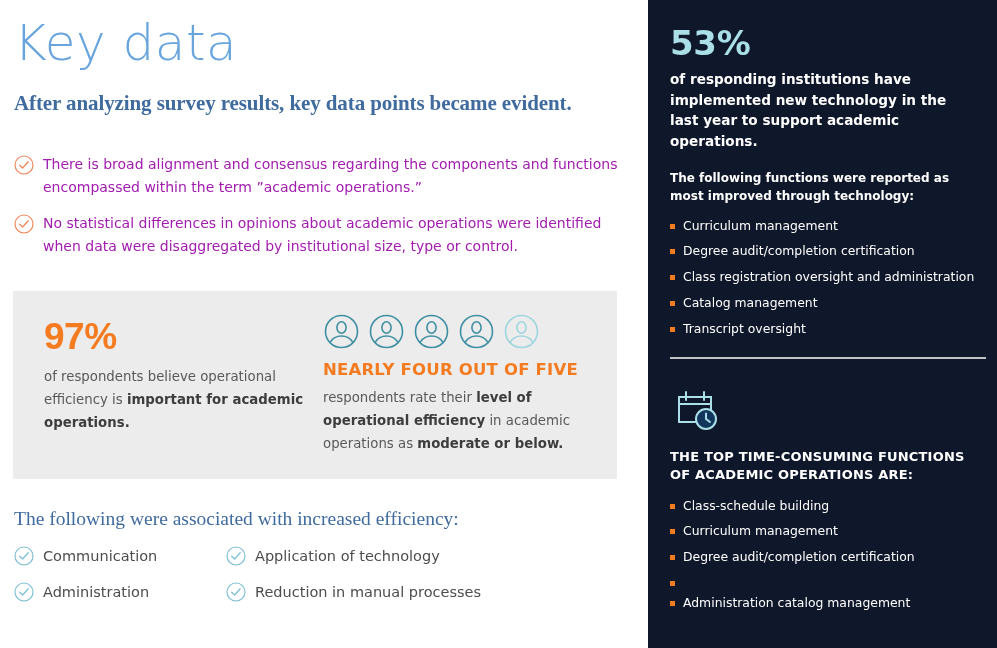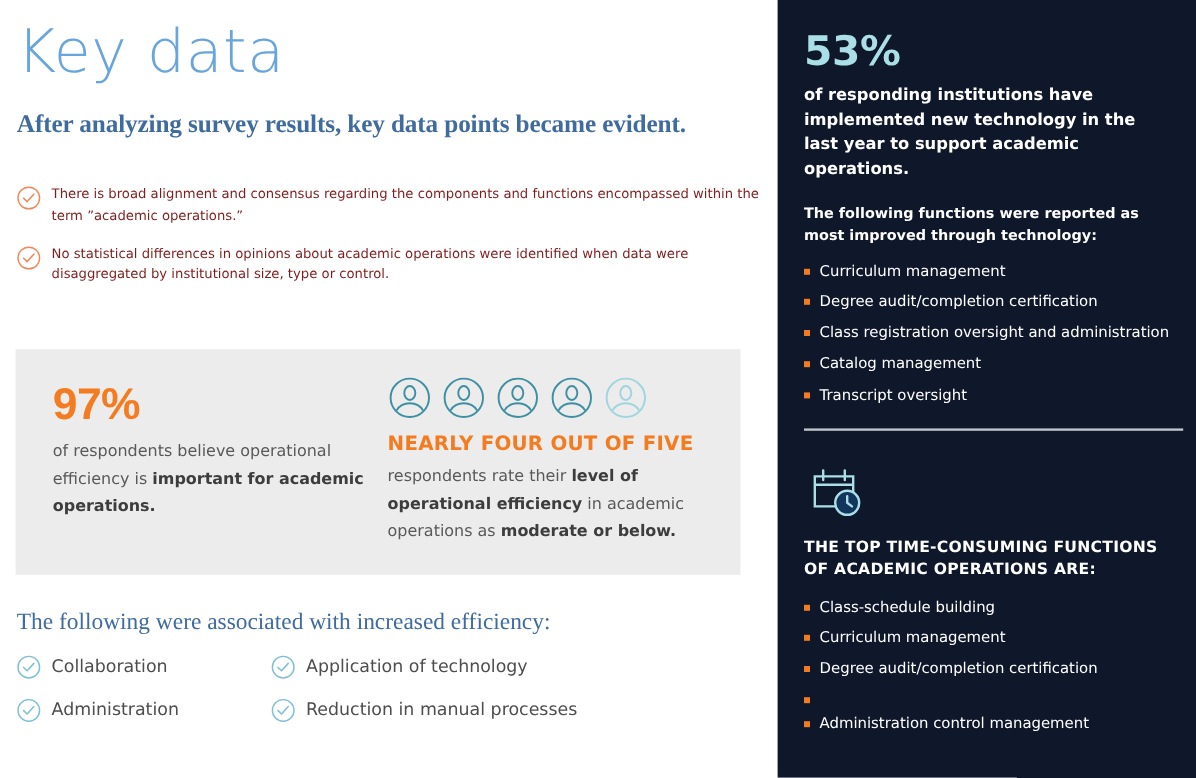--- a/index.html
+++ b/index.html
@@ -30,21 +30,21 @@
     font-size:21px; font-weight:bold; color:#3f6b9e;
     letter-spacing:-0.1px;
   }
 
   
   .checklist { position:absolute; left:13px; top:153px; width:620px; }
   .check-row { display:flex; align-items:flex-start; margin-bottom:14px; }
   .check-ico { flex:0 0 22px; width:22px; height:22px; margin-top:1px; }
   .check-ico svg { display:block; }
   .check-text {
-    font-size:11px; color:#7f1d1d; line-height:1.62;
+    font-size:14px; color:#a21caf; line-height:1.62;
     padding-left:8px; font-family:"DejaVu Sans", sans-serif;
   }
 
   
   .gray-panel {
     position:absolute; left:13px; top:291px;
     width:604px; height:188px; background:#ececec;
     display:flex;
   }
   .gp-left { width:300px; padding:27px 0 0 31px; }
@@ -215,21 +215,21 @@
     <div class="assoc-head">The following were associated with increased efficiency:</div>
 
     <div class="assoc-grid">
       <div class="assoc-item">
         <span class="check-ico">
           <svg width="22" height="22" viewBox="0 0 22 22">
             <circle cx="11" cy="11" r="9" fill="none" stroke="#7fc0d4" stroke-width="1.2"></circle>
             <path d="M6.7 11.2 L9.6 14 L15.2 7.8" fill="none" stroke="#7fc0d4" stroke-width="1.3" stroke-linecap="round" stroke-linejoin="round"></path>
           </svg>
         </span>
-        <span class="assoc-label">Collaboration</span>
+        <span class="assoc-label">Communication</span>
       </div>
       <div class="assoc-item">
         <span class="check-ico">
           <svg width="22" height="22" viewBox="0 0 22 22">
             <circle cx="11" cy="11" r="9" fill="none" stroke="#7fc0d4" stroke-width="1.2"></circle>
             <path d="M6.7 11.2 L9.6 14 L15.2 7.8" fill="none" stroke="#7fc0d4" stroke-width="1.3" stroke-linecap="round" stroke-linejoin="round"></path>
           </svg>
         </span>
         <span class="assoc-label">Application of technology</span>
       </div>
@@ -311,18 +311,18 @@
       </li>
       <li>
         <span class="sq"></span>
         <span>Degree audit/completion certification</span>
       </li>
       <li>
         <span class="sq"></span>
       </li>
       <li>
         <span class="sq"></span>
-        <span>Administration control management</span>
+        <span>Administration catalog management</span>
       </li>
     </ul>
 
   </div>
 </div>
 
 </body></html>

